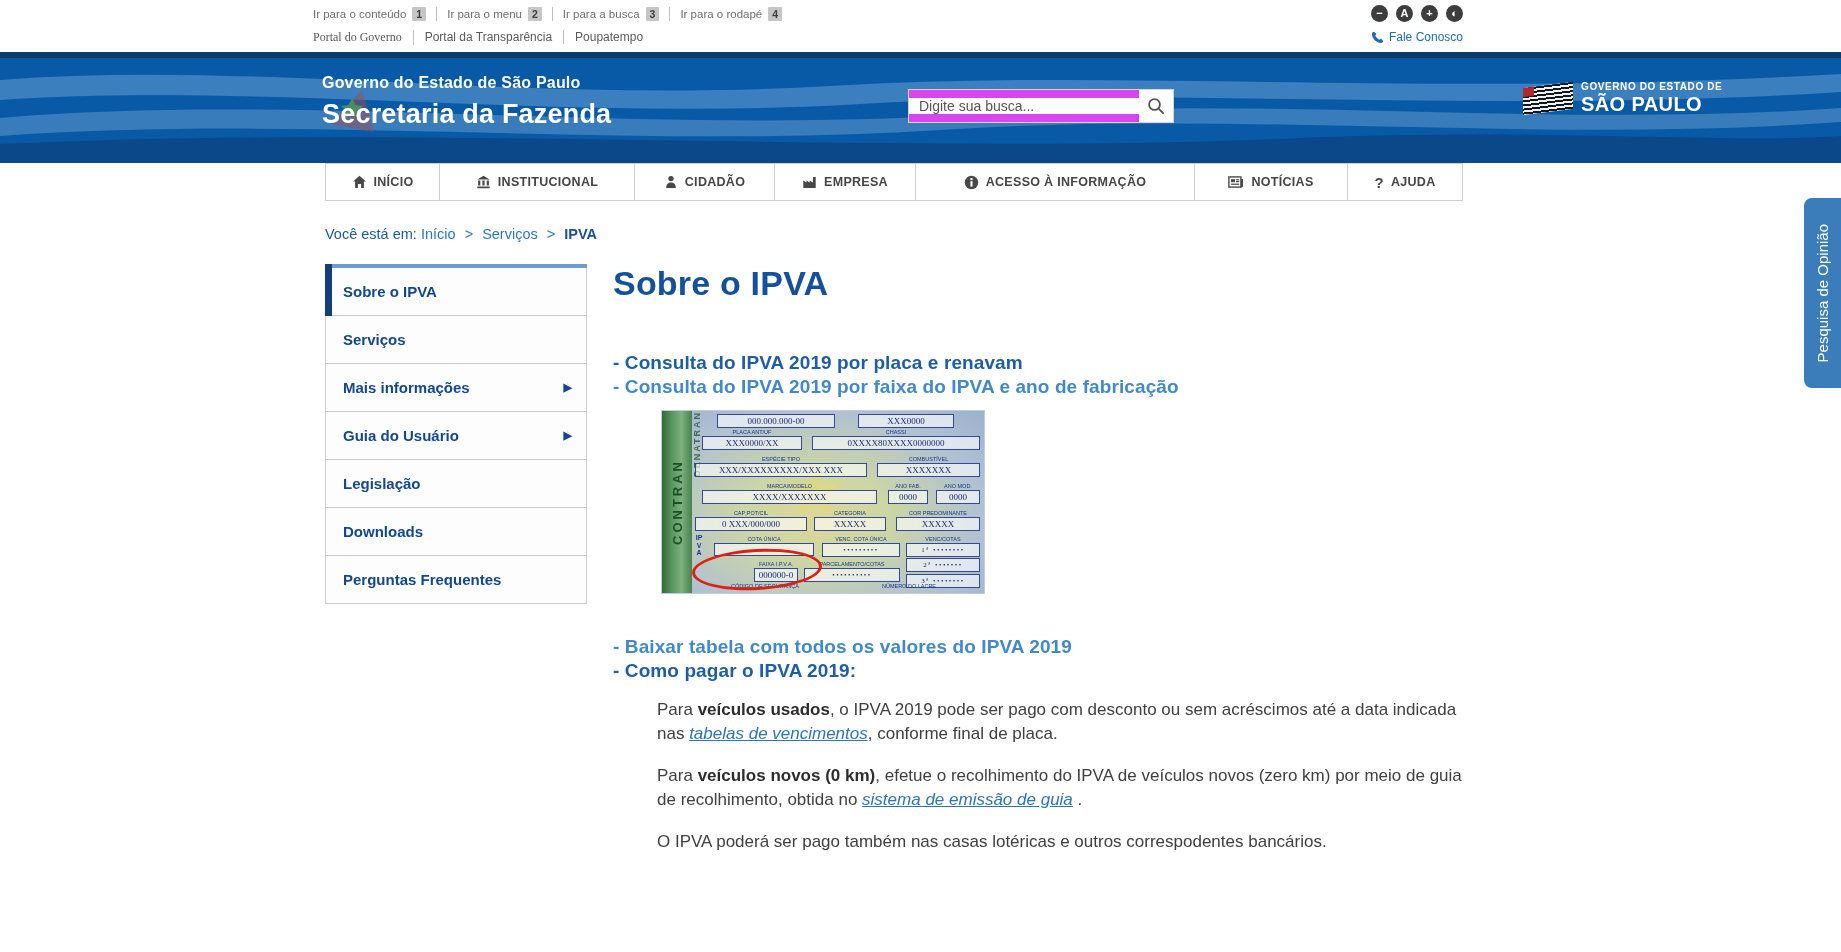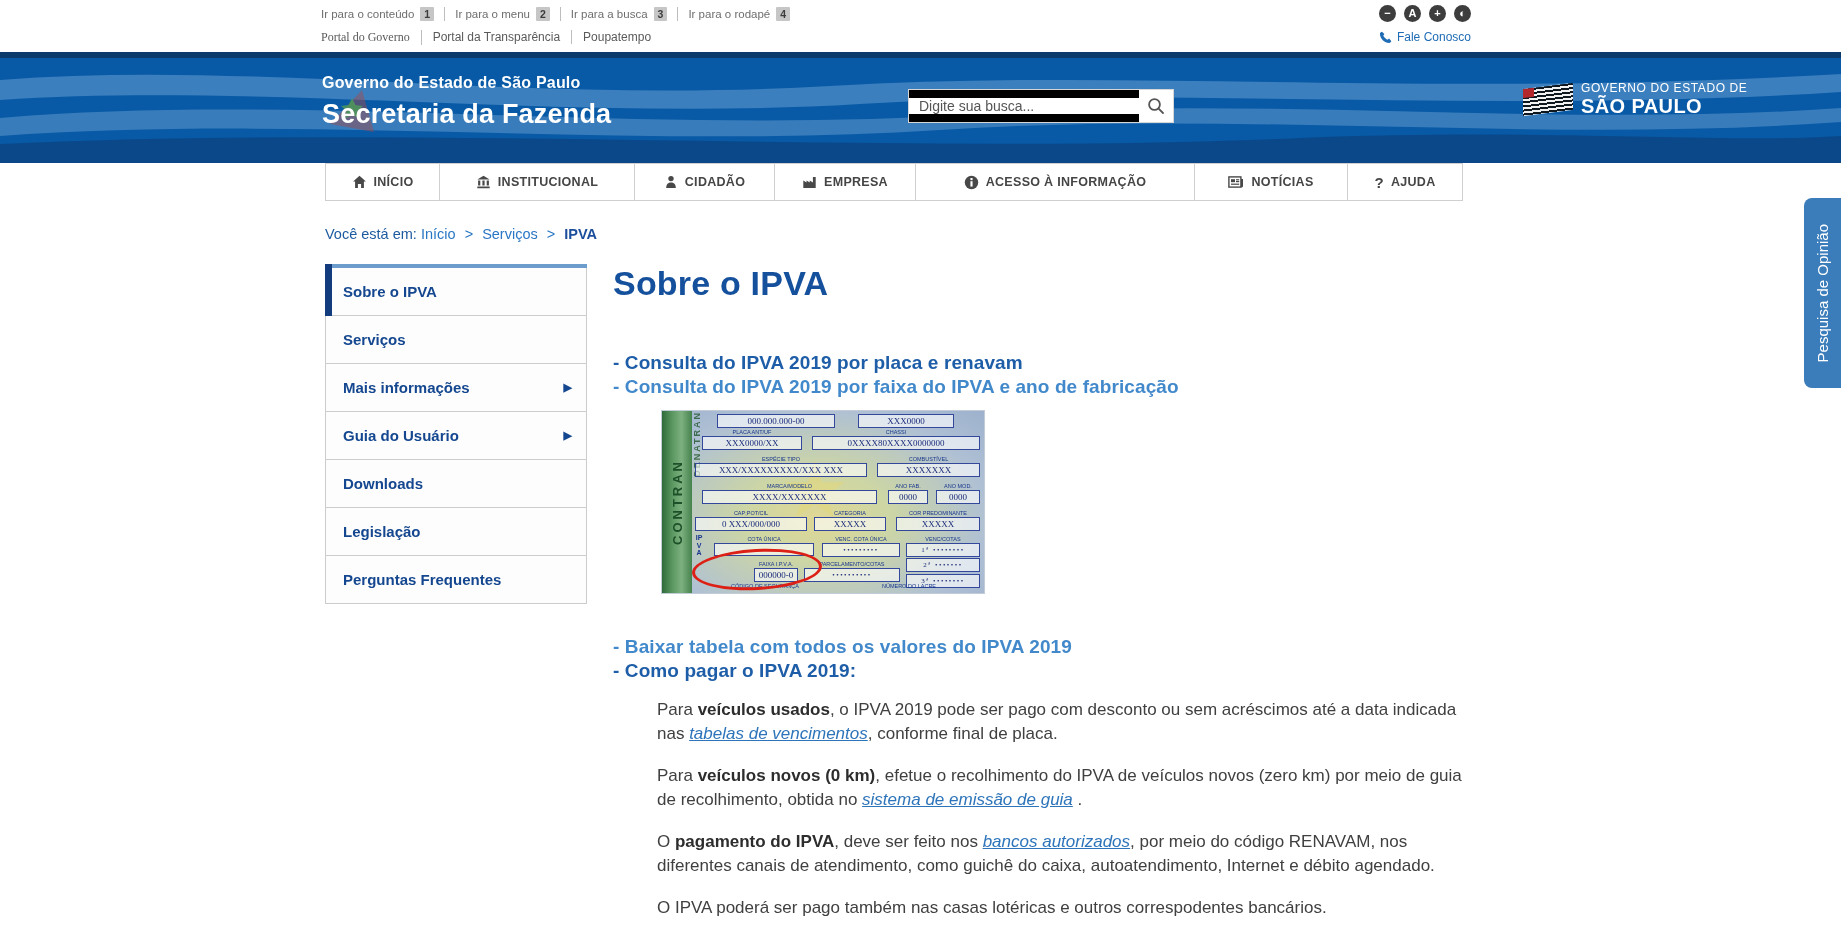--- a/index.html
+++ b/index.html
@@ -4,21 +4,21 @@
 <style>
   * { box-sizing: border-box; margin: 0; padding: 0; }
   html,body { width:1841px; height:952px; }
   body {
     position: relative;
     background: #fff;
     font-family: "Liberation Sans", sans-serif;
     overflow: hidden;
   }
   
-  .topbar { width:1841px; padding:3px 0 4px 8px; background:#fff; }
+  .topbar { width:1841px; padding:3px 0 4px 0; background:#fff; }
   .topbar-inner { width:1150px; margin-left:313px; }
   .acc-row { display:flex; align-items:center; height:21px; }
   .acc-links { display:flex; align-items:center; }
   .acc-link { display:flex; align-items:center; font-size:11.5px; color:#6e6e6e;
               padding:0 10px; border-right:1px solid #bdbdbd; cursor:pointer; text-decoration:none; }
   .acc-link:first-child { padding-left:0; }
   .acc-link:last-child { border-right:none; }
   .acc-badge { display:inline-block; background:#c6c6c6; color:#3c3c3c; font-size:10.5px;
                font-weight:bold; padding:1px 4px; margin-left:6px; border-radius:1px; }
   .font-controls { margin-left:auto; display:flex; gap:8px; align-items:center; }
@@ -32,35 +32,35 @@
   .portal-link:first-child { padding-left:0;font-family:Liberation Serif, serif; }
   .portal-link:last-child { border-right:none; }
   .fale { margin-left:auto; display:flex; align-items:center; gap:5px; color:#1f6cb5;
           font-size:12px; cursor:pointer; }
   
   .bluehead { position:relative; width:1841px; height:111px; background:#085aa6; overflow:hidden; }
   .bluehead svg.waves { position:absolute; left:0; top:0; }
   .head-titles { position:absolute; left:322px; top:22px; color:#fff; z-index:2; }
   .head-super { font-size:16px; font-weight:bold; letter-spacing:.2px; }
   .head-main  { font-size:27px; font-weight:bold; margin-top:7px; letter-spacing:.2px; }
-  .search { position:absolute; left:908px; top:37px; width:266px; height:34px; background:#000000;
+  .search { position:absolute; left:908px; top:37px; width:266px; height:34px; background:#d946ef;
             display:flex; align-items:center; z-index:3; border:1px solid #d6d6d6; }
   .search input { flex:1; border:none; outline:none; font-size:14px; color:#444; padding:0 10px;
                   font-family:"Liberation Sans", sans-serif; }
   .search input::placeholder { color:#555; }
   .search .mag { width:34px; height:100%; display:flex; align-items:center; justify-content:center;
                  cursor:pointer; background:#fff; border:none; }
   .sp-logo { position:absolute; left:1523px; top:30px; display:flex; align-items:center; gap:8px;
              z-index:3; cursor:pointer; }
   .sp-flag { width:50px; height:27px; position:relative; transform:skewY(-7deg);
              background:repeating-linear-gradient(180deg,#10181f 0 2px,#f2f2f2 2px 4.1px);
              border-radius:1px; }
   .sp-flag::before { content:""; position:absolute; left:0; top:0; width:11px; height:9px; background:#b3282d; }
   .sp-logo-text { color:#fff; line-height:1; }
-  .sp-logo-small { font-size:12px; font-weight:normal; letter-spacing:.6px; }
+  .sp-logo-small { font-size:10px; font-weight:bold; letter-spacing:.6px; }
   .sp-logo-big { font-size:20px; font-weight:bold; letter-spacing:.4px; margin-top:2px; }
   
   .navbar { width:1140px; margin-left:325px; display:flex; height:38px; }
   .nav-item { display:flex; align-items:center; justify-content:center; gap:7px;
               border:1px solid #cfcfcf; border-left:none; background:#fff; cursor:pointer;
               font-size:12.5px; font-weight:bold; color:#454545; letter-spacing:.3px; white-space:nowrap; }
   .nav-item:first-child { border-left:1px solid #cfcfcf; }
   .nav-item svg { flex:none; }
   .nav-q { font-size:15px; font-weight:bold; color:#454545; }
   
@@ -272,24 +272,24 @@
       </div>
     <div class="side-item">
         <span>Mais informações</span>
         <span class="side-arrow">▶</span>
       </div>
     <div class="side-item">
         <span>Guia do Usuário</span>
         <span class="side-arrow">▶</span>
       </div>
     <div class="side-item">
+        <span>Legislação</span>
+      </div>
+    <div class="side-item">
         <span>Downloads</span>
-      </div>
-    <div class="side-item">
-        <span>Legislação</span>
       </div>
     <div class="side-item">
         <span>Perguntas Frequentes</span>
       </div>
   </div>
 
   <div class="main">
     <h1 class="page-title">Sobre o IPVA</h1>
 
     <div class="linkblock">
@@ -397,21 +397,20 @@
     </div>
 
     <div class="linkblock2">
       <a class="biglink light">- Baixar tabela com todos os valores do IPVA 2019</a>
       <a class="biglink dark">- Como pagar o IPVA 2019:</a>
     </div>
 
     <div class="paras">
       <p><span>Para </span><b>veículos usados</b><span>, o IPVA 2019 pode ser pago com desconto ou sem acréscimos até a data indicada nas </span><a class="plink">tabelas de vencimentos</a><span>, conforme final de placa.</span></p>
       <p><span>Para </span><b>veículos novos (0 km)</b><span>, efetue o recolhimento do IPVA de veículos novos (zero km) por meio de guia de recolhimento, obtida no </span><a class="plink">sistema de emissão de guia</a><span> .</span></p>
-      <p><span>O </span><b>pagamento do IPVA</b><span>, deve ser feito nos </span><a class="plink">bancos autorizados</a><span>, por meio do código RENAVAM, nos diferentes canais de atendimento, como guichê do caixa, autoatendimento, Internet e débito agendado.</span></p>
       <p><span>O IPVA poderá ser pago também nas casas lotéricas e outros correspodentes bancários.</span><b></b><span></span><a class="plink"></a><span></span></p>
     </div>
   </div>
 </div>
 
 <div class="feedback-tab">
   <span>Pesquisa de Opinião</span>
 </div>
 
 </body></html>

